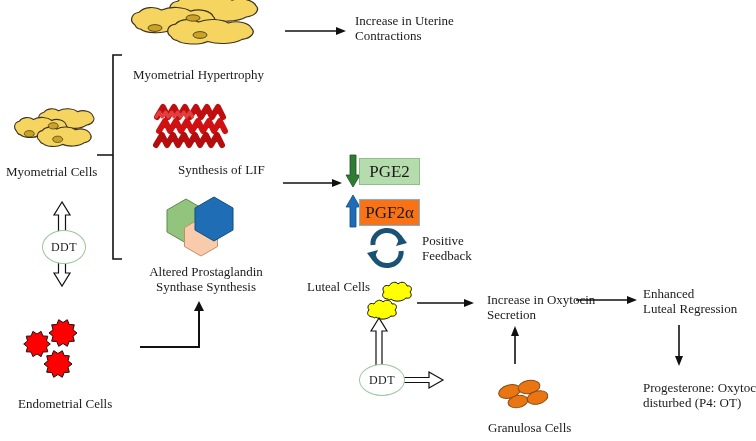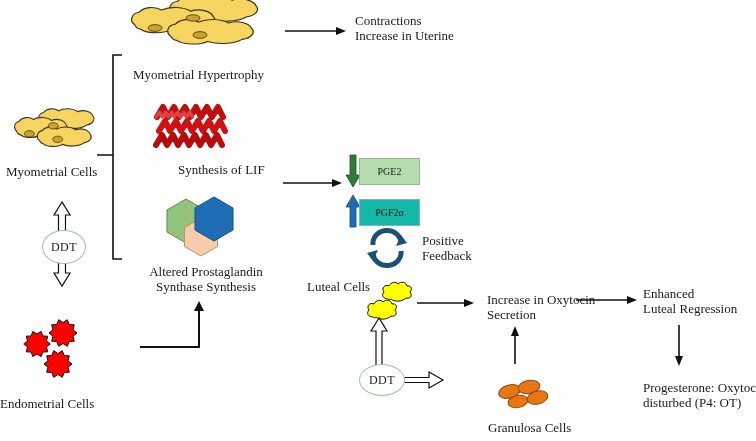--- a/index.html
+++ b/index.html
@@ -4,23 +4,23 @@
 <style>
   html,body{margin:0;padding:0;background:#fff;}
   #canvas{position:relative;width:756px;height:441px;background:#fff;overflow:hidden;
           font-family:"Liberation Serif","DejaVu Serif",serif;color:#1a1a1a;}
   .txt{position:absolute;font-size:13px;line-height:15px;white-space:nowrap;}
   .txt .ln{display:block;}
   .shape{position:absolute;}
   .ddt{position:absolute;border:1px solid #9CC79B;border-radius:50%;background:#fff;
        display:flex;align-items:center;justify-content:center;font-size:12px;letter-spacing:.5px;}
   .hbox{position:absolute;height:25px;display:flex;align-items:center;justify-content:center;
-        font-size:10px;}
+        font-size:17px;}
   .box-green{background:#B5DCAC;border:1px solid #8FBF88;}
-  .box-blue{background:#14b8a6;border:1px solid #7FB0D8;}
+  .box-blue{background:#f97316;border:1px solid #7FB0D8;}
   svg{display:block;overflow:visible;}
   .center{text-align:center;}
 </style>
 </head>
 <body>
 
 <div id="canvas">
 
   <svg width="0" height="0">
     <defs>
@@ -40,22 +40,22 @@
       <ellipse cx="75" cy="25" rx="7" ry="3.2" stroke-width=".8" fill="#C9A227"></ellipse>
       <ellipse cx="82" cy="42" rx="7" ry="3.4" stroke-width=".8" fill="#C9A227"></ellipse>
     </g>
   </svg>
 
   <svg class="shape" style="left:285px;top:24px;" width="64" height="14">
     <line x1="0" y1="7" x2="52" y2="7" stroke="#111" stroke-width="1.6"></line>
     <polygon points="61,7 51,3 51,11" fill="#111"></polygon>
   </svg>
   <div class="txt" style="left:355px;top:13px;">
+    <span class="ln">Increase in Uterine</span>
     <span class="ln">Contractions</span>
-    <span class="ln">Increase in Uterine</span>
   </div>
 
   <svg class="shape" style="left:94px;top:53px;" width="32" height="208">
     <path d="M28,2 H19 V206 H28 M3,102 H19" fill="none" stroke="#111" stroke-width="1.6"></path>
   </svg>
 
   <div class="txt" style="left:133px;top:67px;">
     <span>Myometrial Hypertrophy</span>
   </div>
 
@@ -100,21 +100,21 @@
     <span>DDT</span>
   </div>
 
   <svg class="shape" style="left:20px;top:316px;" width="64" height="64" viewBox="0 0 64 64">
     <g stroke="#111" stroke-width="1">
       <use href="#redcell" transform="translate(43,17)" fill="#FF0000"></use>
       <use href="#redcell" transform="translate(17,28) scale(0.95)" fill="#FF0000"></use>
       <use href="#redcell" transform="translate(38,48)" fill="#FF0000"></use>
     </g>
   </svg>
-  <div class="txt" style="left:0;top:396px;">
+  <div class="txt" style="left:18px;top:396px;">
     <span>Endometrial Cells</span>
   </div>
 
   <svg class="shape" style="left:136px;top:298px;" width="70" height="54">
     <polyline points="4,49 63,49 63,12" fill="none" stroke="#111" stroke-width="2"></polyline>
     <polygon points="63,3 58,13 68,13" fill="#111"></polygon>
   </svg>
 
   <svg class="shape" style="left:283px;top:176px;" width="62" height="14">
     <line x1="0" y1="7" x2="50" y2="7" stroke="#111" stroke-width="1.6"></line>

